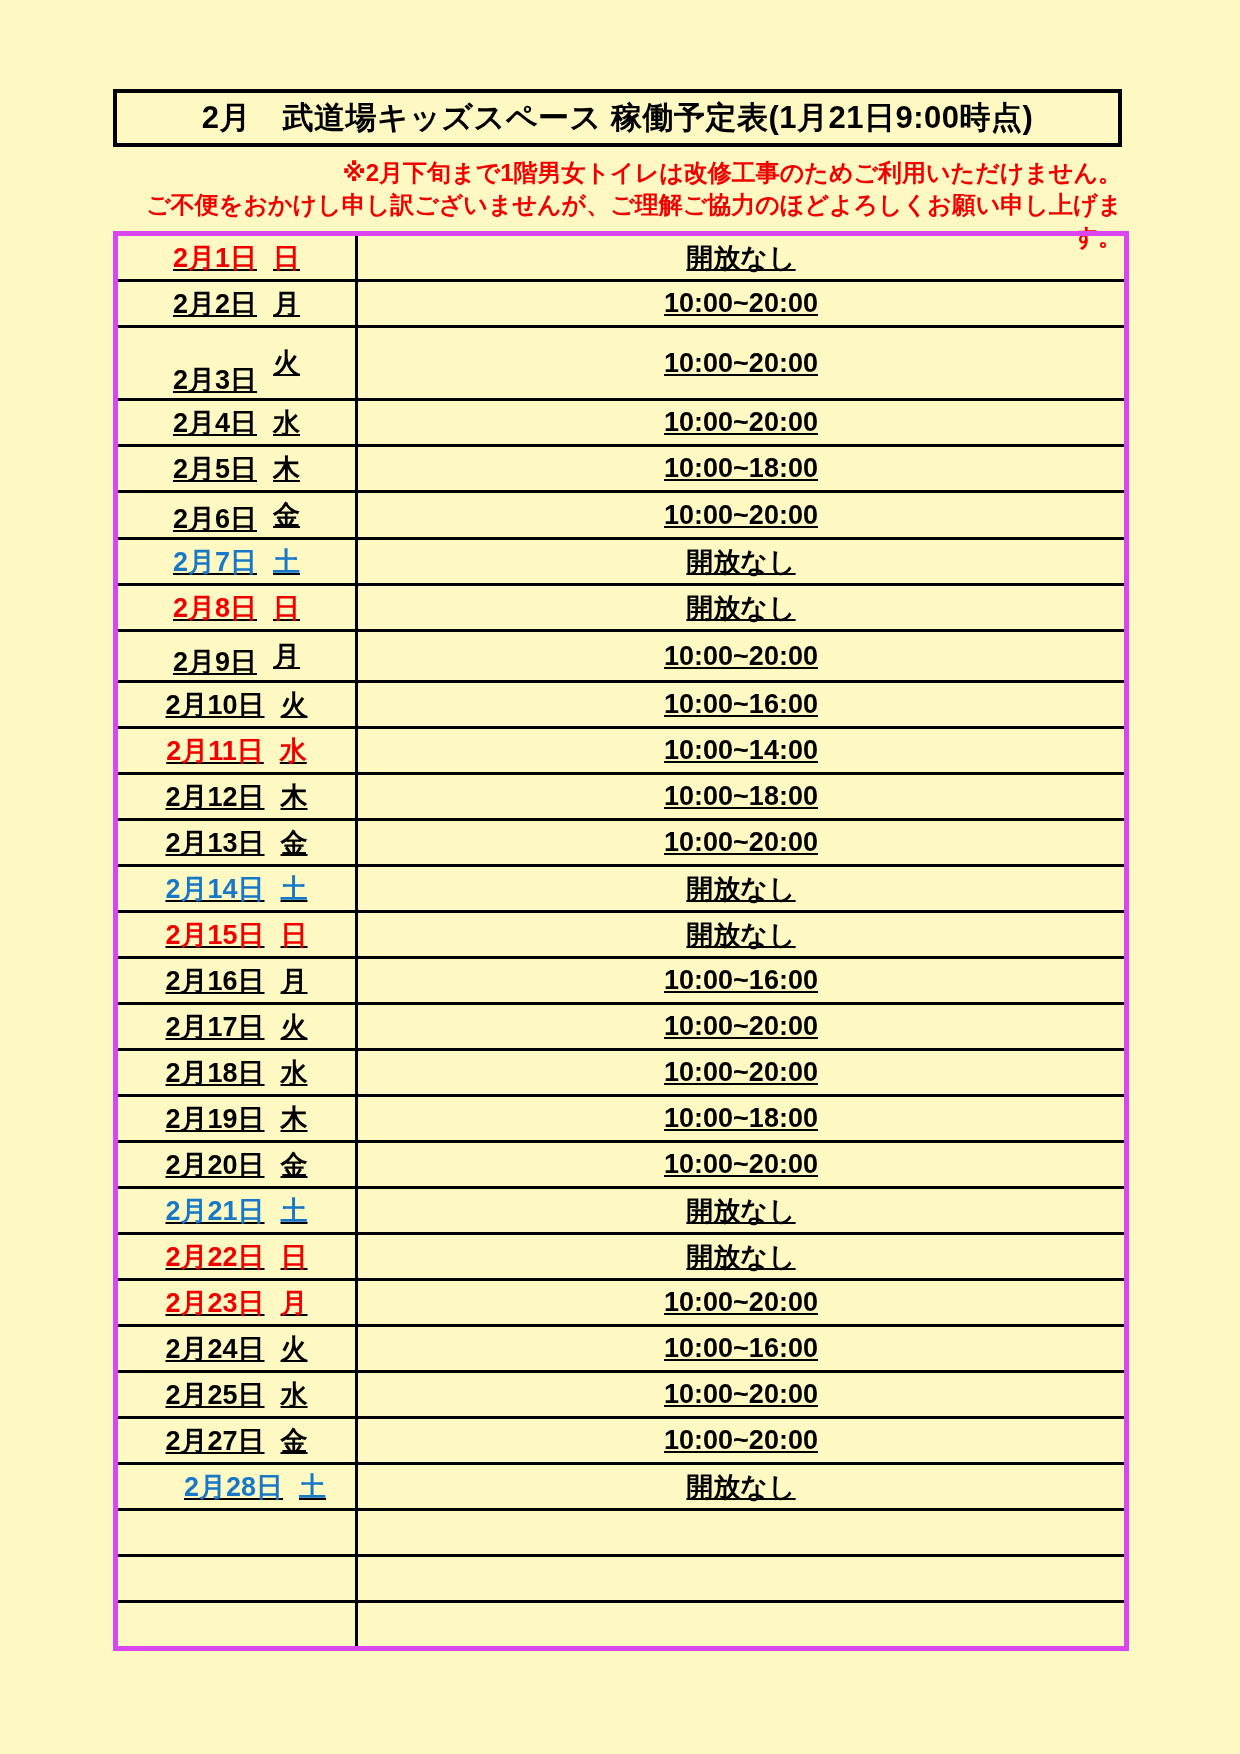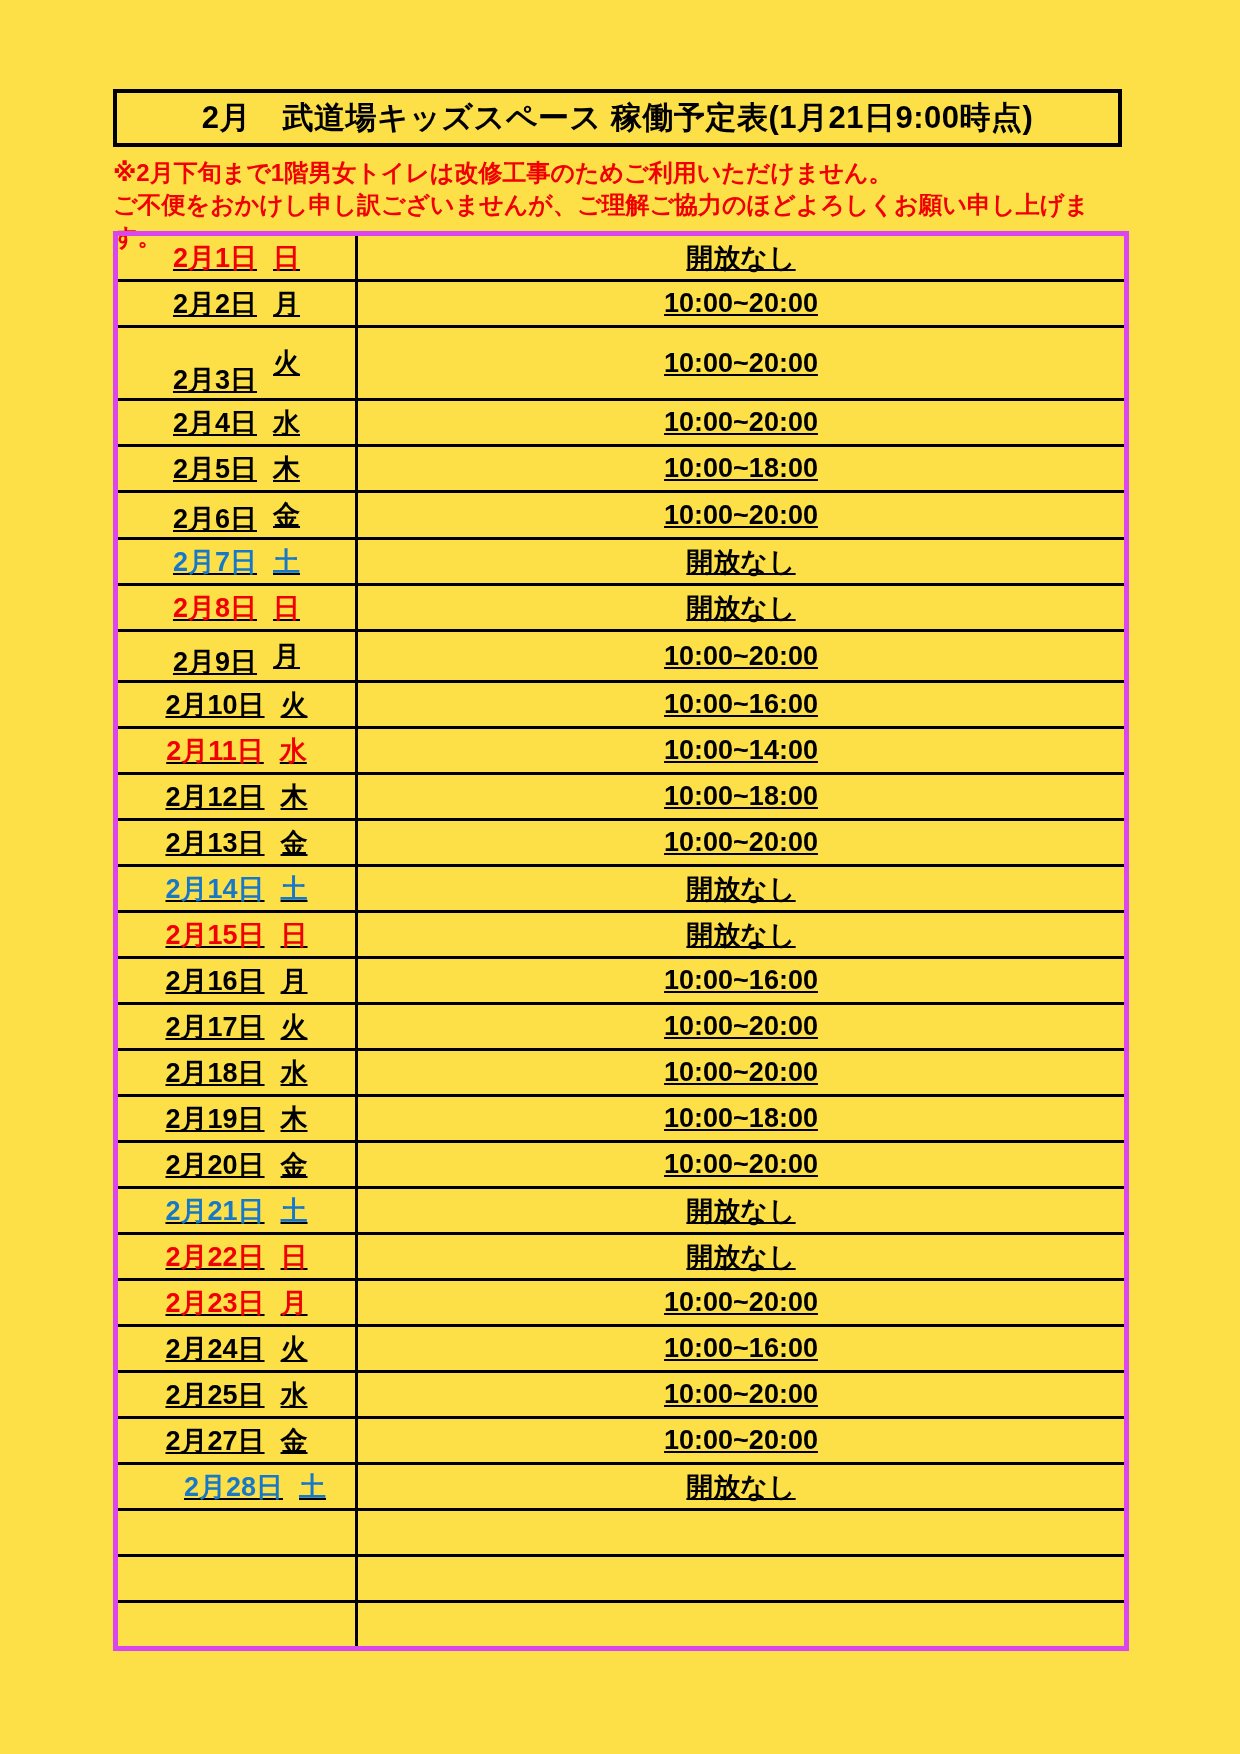--- a/index.html
+++ b/index.html
@@ -11,21 +11,21 @@
     width: 1240px;
     height: 1754px;
     font-family: "Liberation Sans", "DejaVu Sans", sans-serif;
     color: #000000;
     position: relative;
   }
   .page {
     position: relative;
     width: 1240px;
     height: 1754px;
-    background: #fde047;
+    background: #fef9c3;
     overflow: hidden;
   }
   .title-box {
     position: absolute;
     left: 113px;
     top: 89px;
     width: 1009px;
     height: 58px;
     border: 4px solid #000000;
     box-sizing: border-box;
@@ -37,21 +37,21 @@
     font-size: 31px;
     font-weight: bold;
     white-space: nowrap;
     letter-spacing: 0.5px;
   }
   .notice {
     position: absolute;
     left: 113px;
     top: 157px;
     width: 1009px;
-    text-align: left;
+    text-align: right;
     font-weight: bold;
     font-size: 24px;
     line-height: 32px;
   }
   table.schedule {
     position: absolute;
     left: 113px;
     top: 231px;
     width: 1009px;
     border-collapse: collapse;

